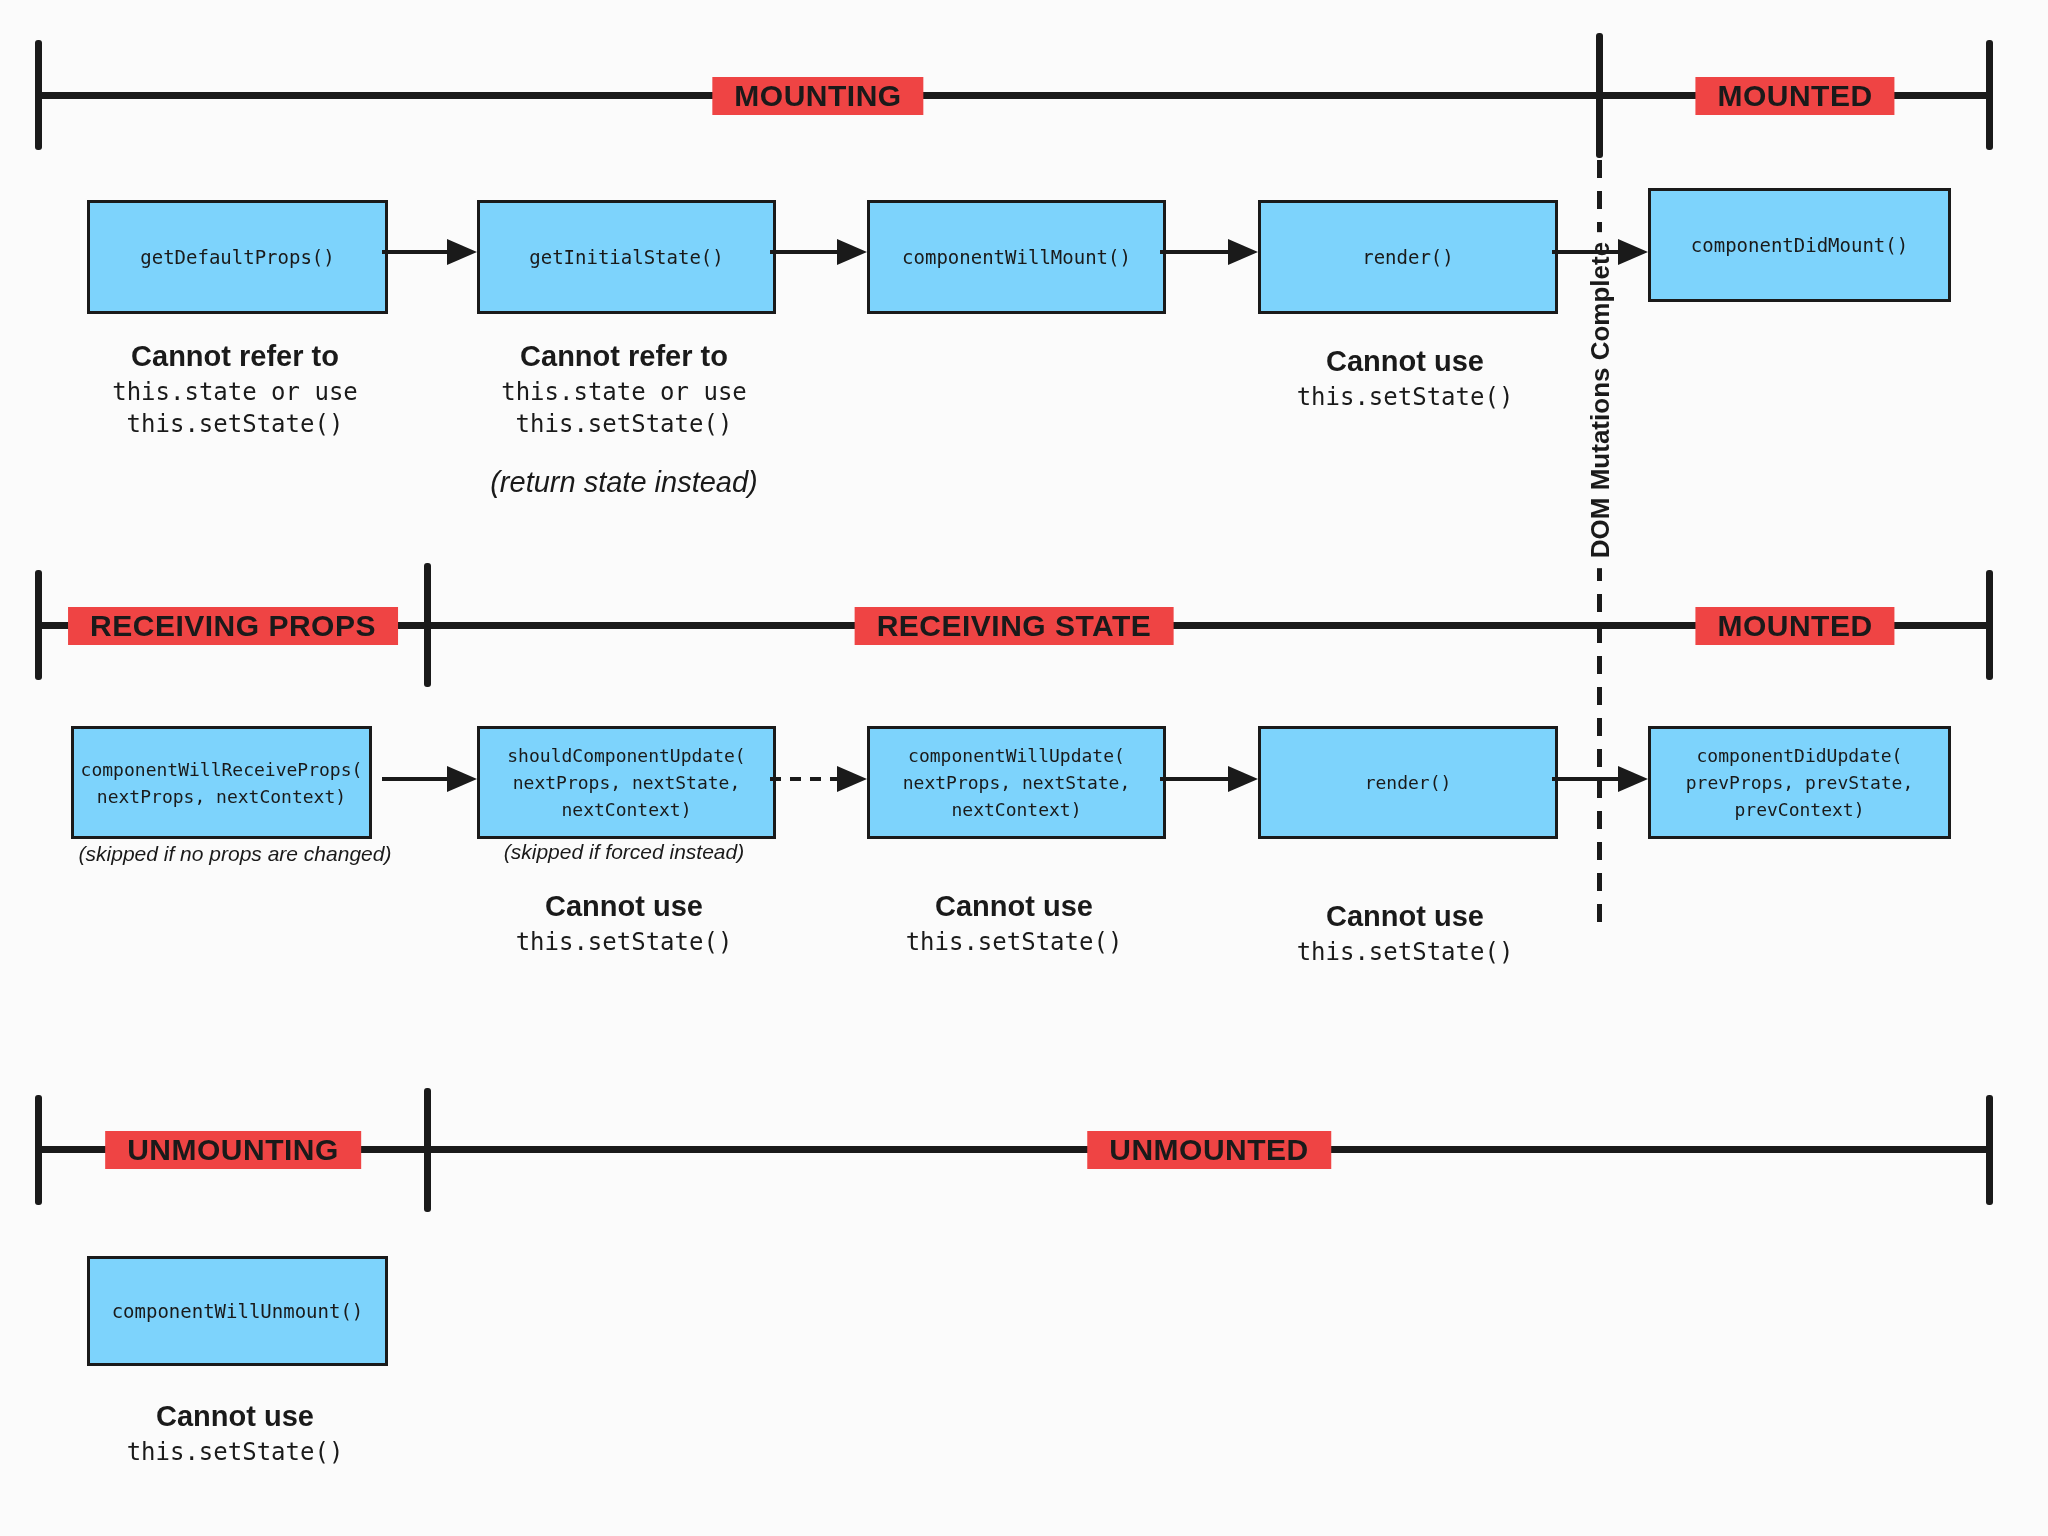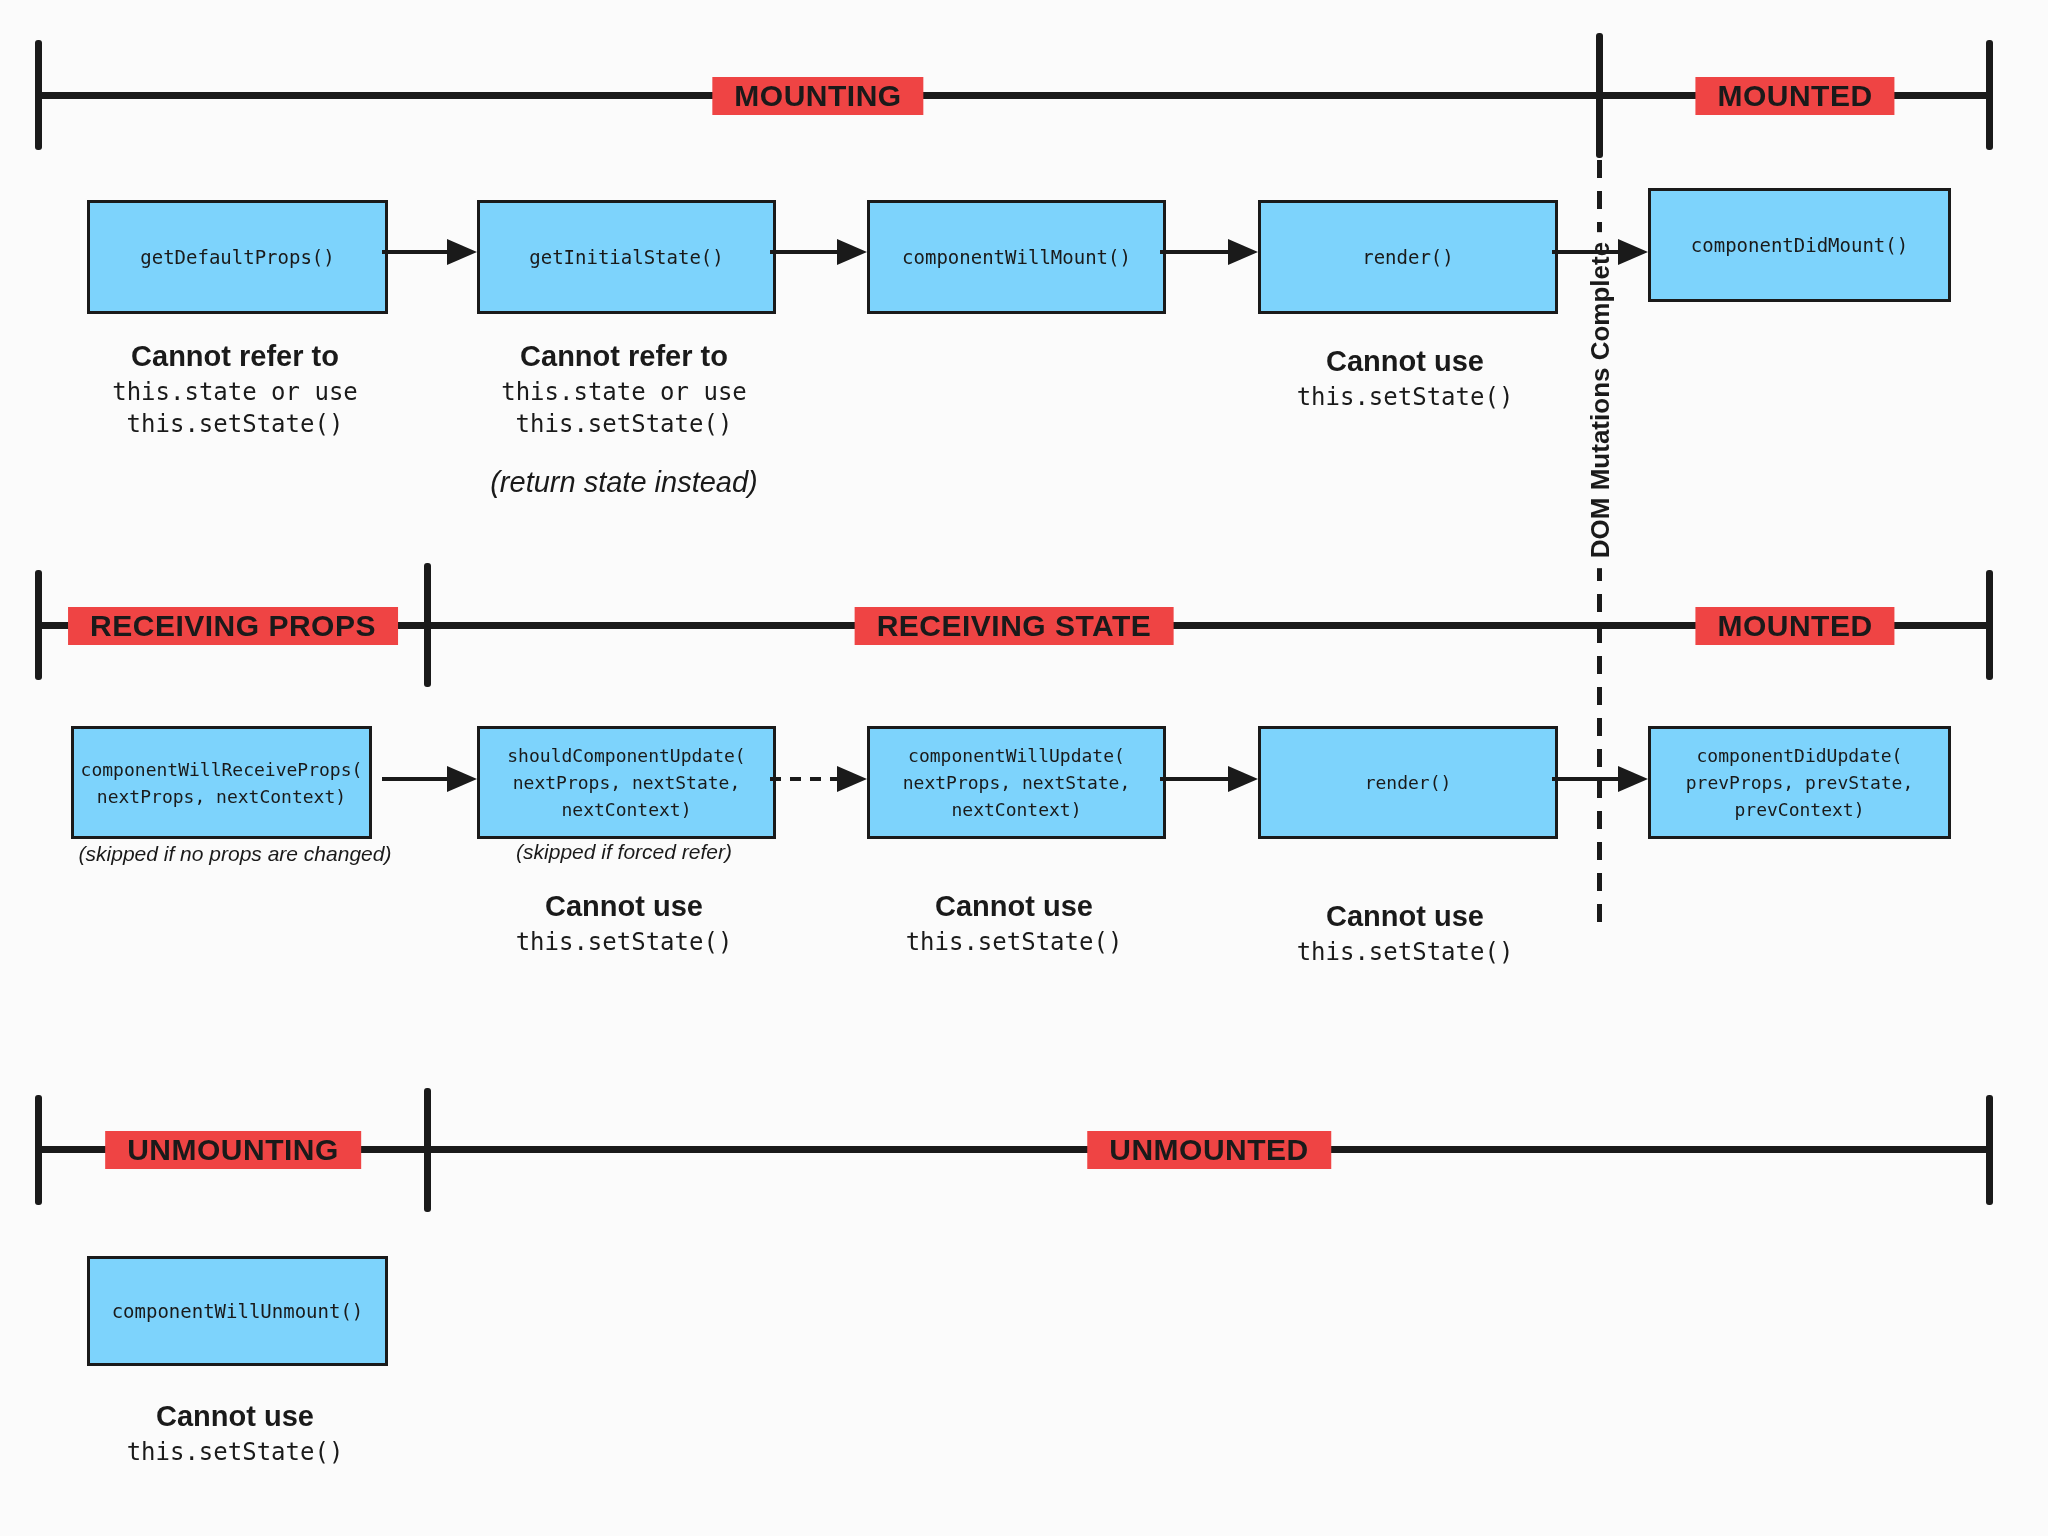--- a/index.html
+++ b/index.html
@@ -100,21 +100,21 @@
   <div class="box r2" style="left:1648px;top:726px;width:297px;height:107px">componentDidUpdate(
 prevProps, prevState,
 prevContext)</div>
 
   <div class="arrow" style="left:382px;top:777px;width:65px"></div>
   <div class="arrow dashed" style="left:770px;top:777px;width:67px"></div>
   <div class="arrow" style="left:1160px;top:777px;width:68px"></div>
   <div class="arrow" style="left:1552px;top:777px;width:66px"></div>
 
   <div class="skipnote" style="left:235px;top:842px">(skipped if no props are changed)</div>
-  <div class="skipnote" style="left:624px;top:840px">(skipped if forced refer)</div>
+  <div class="skipnote" style="left:624px;top:840px">(skipped if forced instead)</div>
 
   <div class="note" style="left:624px;top:888px">
     <div class="sans">Cannot use</div>
     <div class="mono">this.setState()</div>
   </div>
   <div class="note" style="left:1014px;top:888px">
     <div class="sans">Cannot use</div>
     <div class="mono">this.setState()</div>
   </div>
   <div class="note" style="left:1405px;top:898px">

